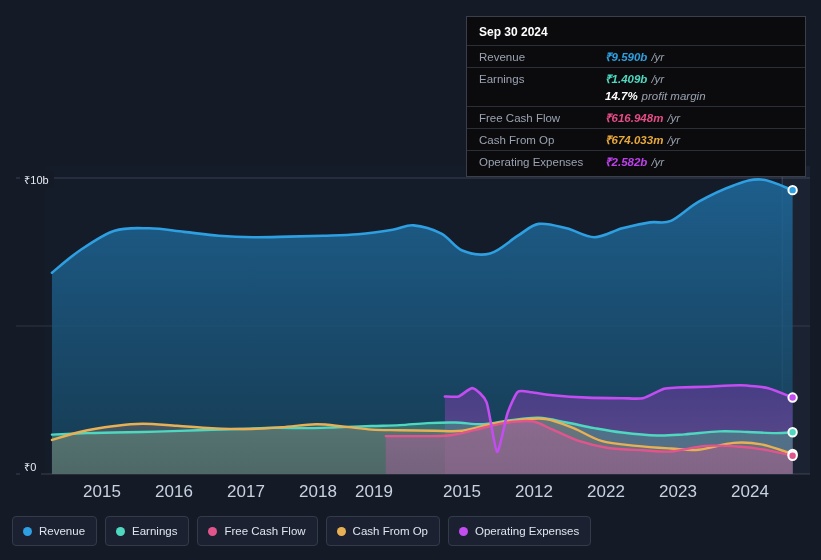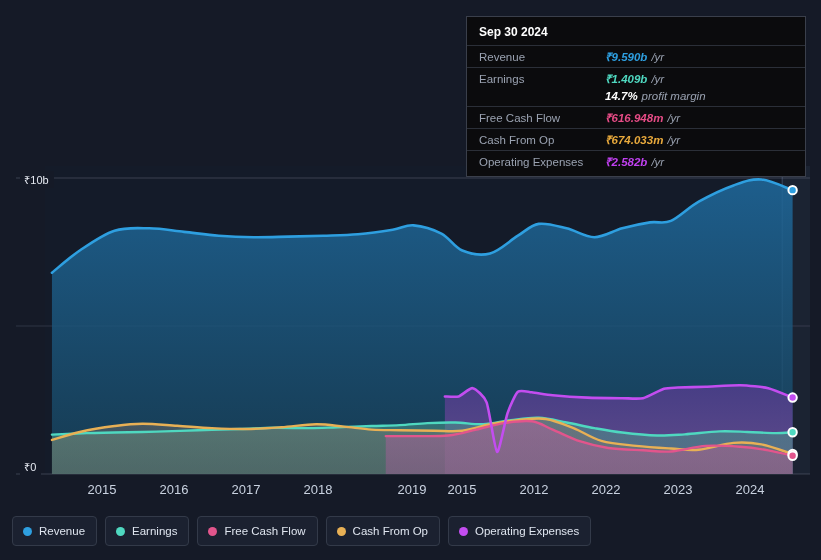--- a/index.html
+++ b/index.html
@@ -38,21 +38,21 @@
   #ylabel-zero { left: 20px; top: 458px; }
 
   .xlabels {
     position: absolute;
     left: 0; top: 482px;
     width: 821px; height: 20px;
     z-index: 6;
   }
   .xtick {
     position: absolute;
-    font-size: 13px;
+    font-size: 17px;
     color: #c9d2e0;
     transform: translateX(-50%);
     white-space: nowrap;
   }
 
   
   #tooltip {
     position: absolute;
     left: 466px; top: 16px;
     width: 340px;
@@ -193,21 +193,21 @@
     </svg>
   </div>
 
   <div class="ylabel" id="ylabel-top">₹10b</div>
   <div class="ylabel" id="ylabel-zero">₹0</div>
   <div class="xlabels" id="xlabels">
       <div class="xtick" style="left: 102px;">2015</div>
       <div class="xtick" style="left: 174px;">2016</div>
       <div class="xtick" style="left: 246px;">2017</div>
       <div class="xtick" style="left: 318px;">2018</div>
-      <div class="xtick" style="left: 412px; text-align: center;">2019</div>
+      <div class="xtick" style="left: 374px; text-align: center;">2019</div>
       <div class="xtick" style="left: 462px;">2015</div>
       <div class="xtick" style="left: 534px;">2012</div>
       <div class="xtick" style="left: 606px;">2022</div>
       <div class="xtick" style="left: 678px;">2023</div>
       <div class="xtick" style="left: 750px;">2024</div>
     </div>
 
   <div id="tooltip">
     <div id="tt-date">Sep 30 2024</div>
     <div id="tt-rows">

